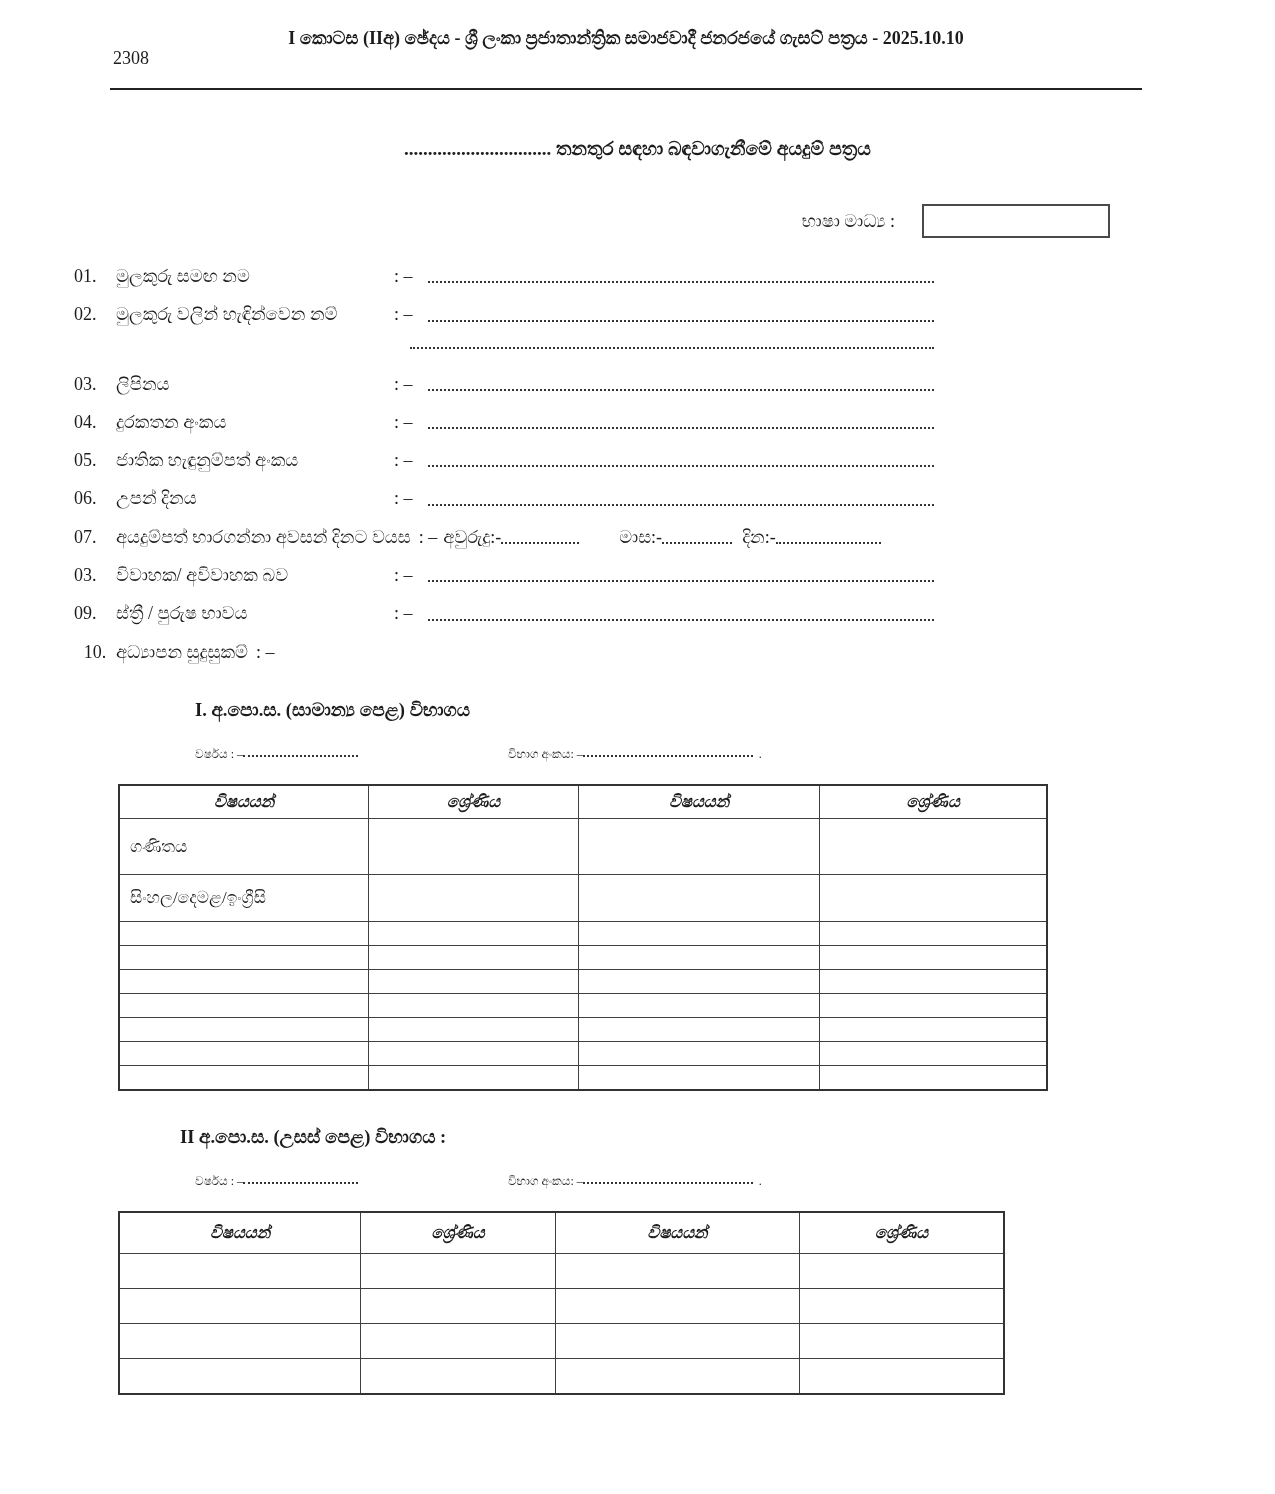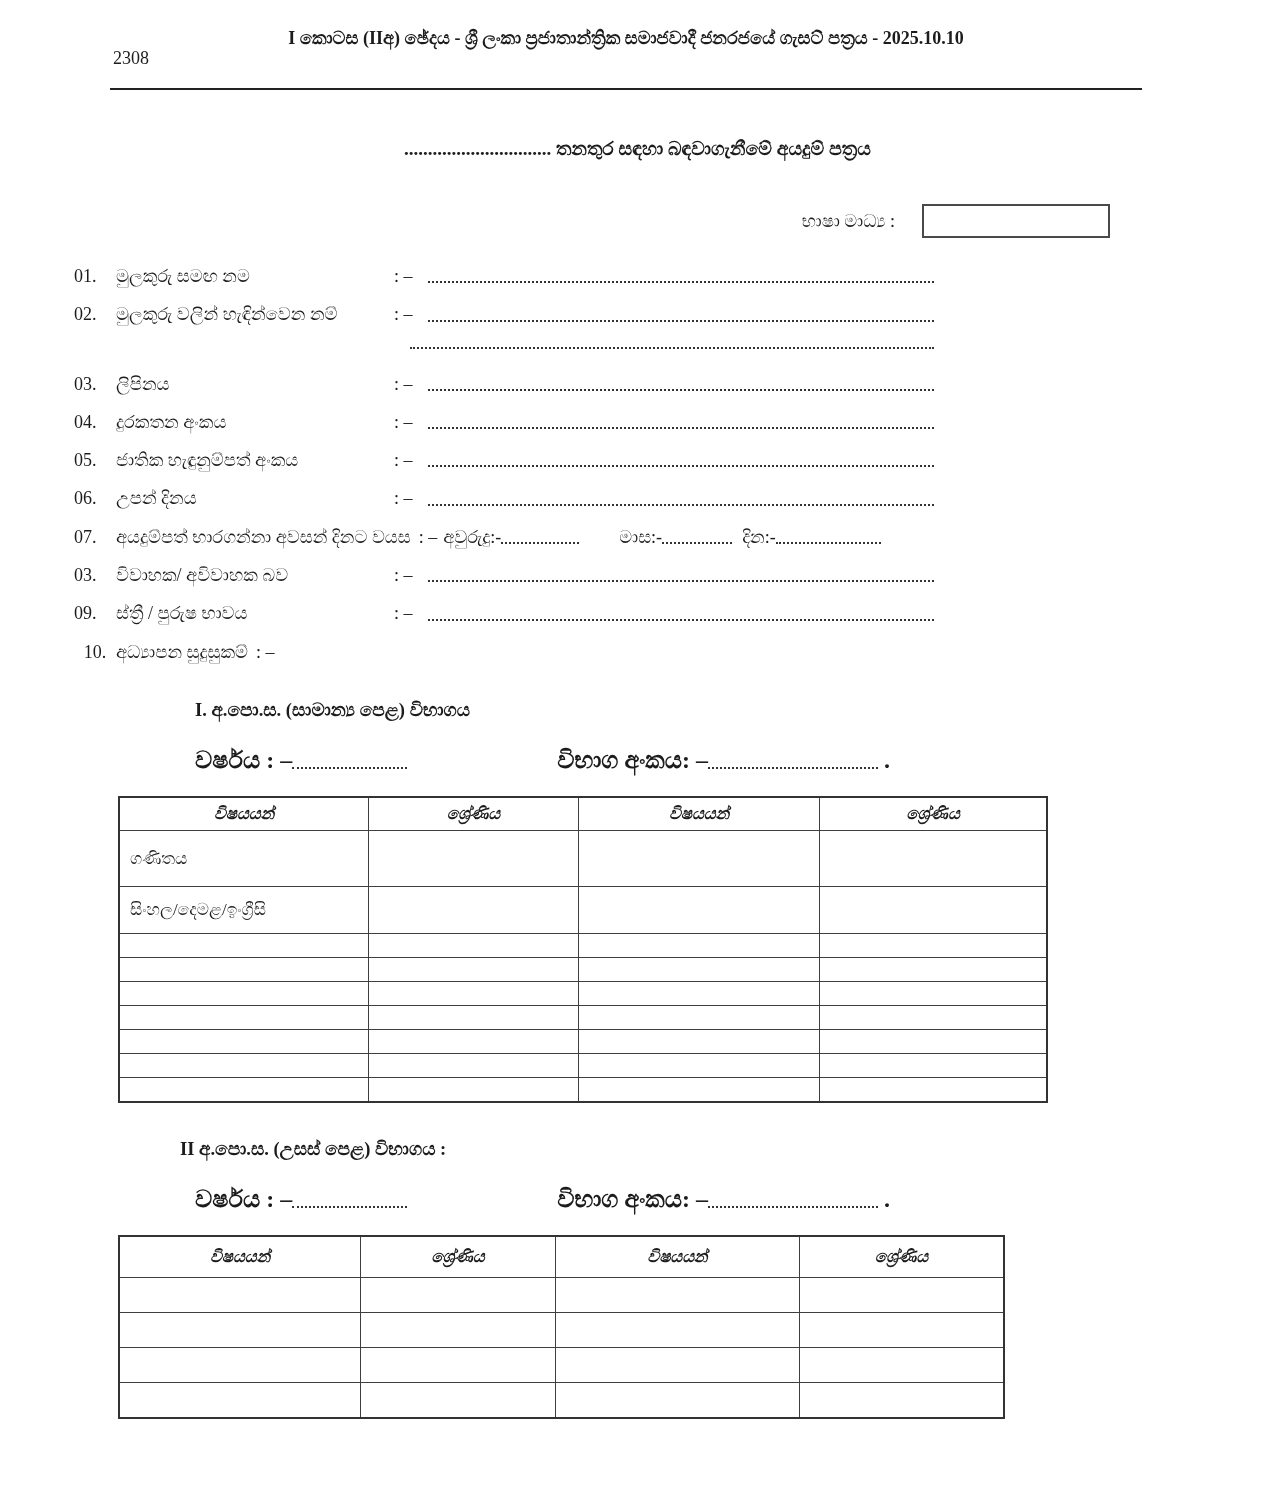--- a/index.html
+++ b/index.html
@@ -91,22 +91,21 @@
   .sec-heading {
     margin: 36px 0 0 195px;
     font-size: 18.5px;
     font-weight: bold;
   }
   .sec-heading.second { margin-left: 180px; }
   .year-row {
     margin: 26px 0 0 195px;
     display: flex;
     align-items: flex-end;
-    font-size: 24px;
-    font-weight: bold;
+    font-size: 12px;
   }
   .year-row .w115 { width: 115px; }
   .year-row .w150 { width: 150px; border: none; }
   .year-row .w170 { width: 170px; }
   .period { padding-left: 6px; }
   
   table {
     border-collapse: collapse;
     table-layout: fixed;
     background: #fff;

